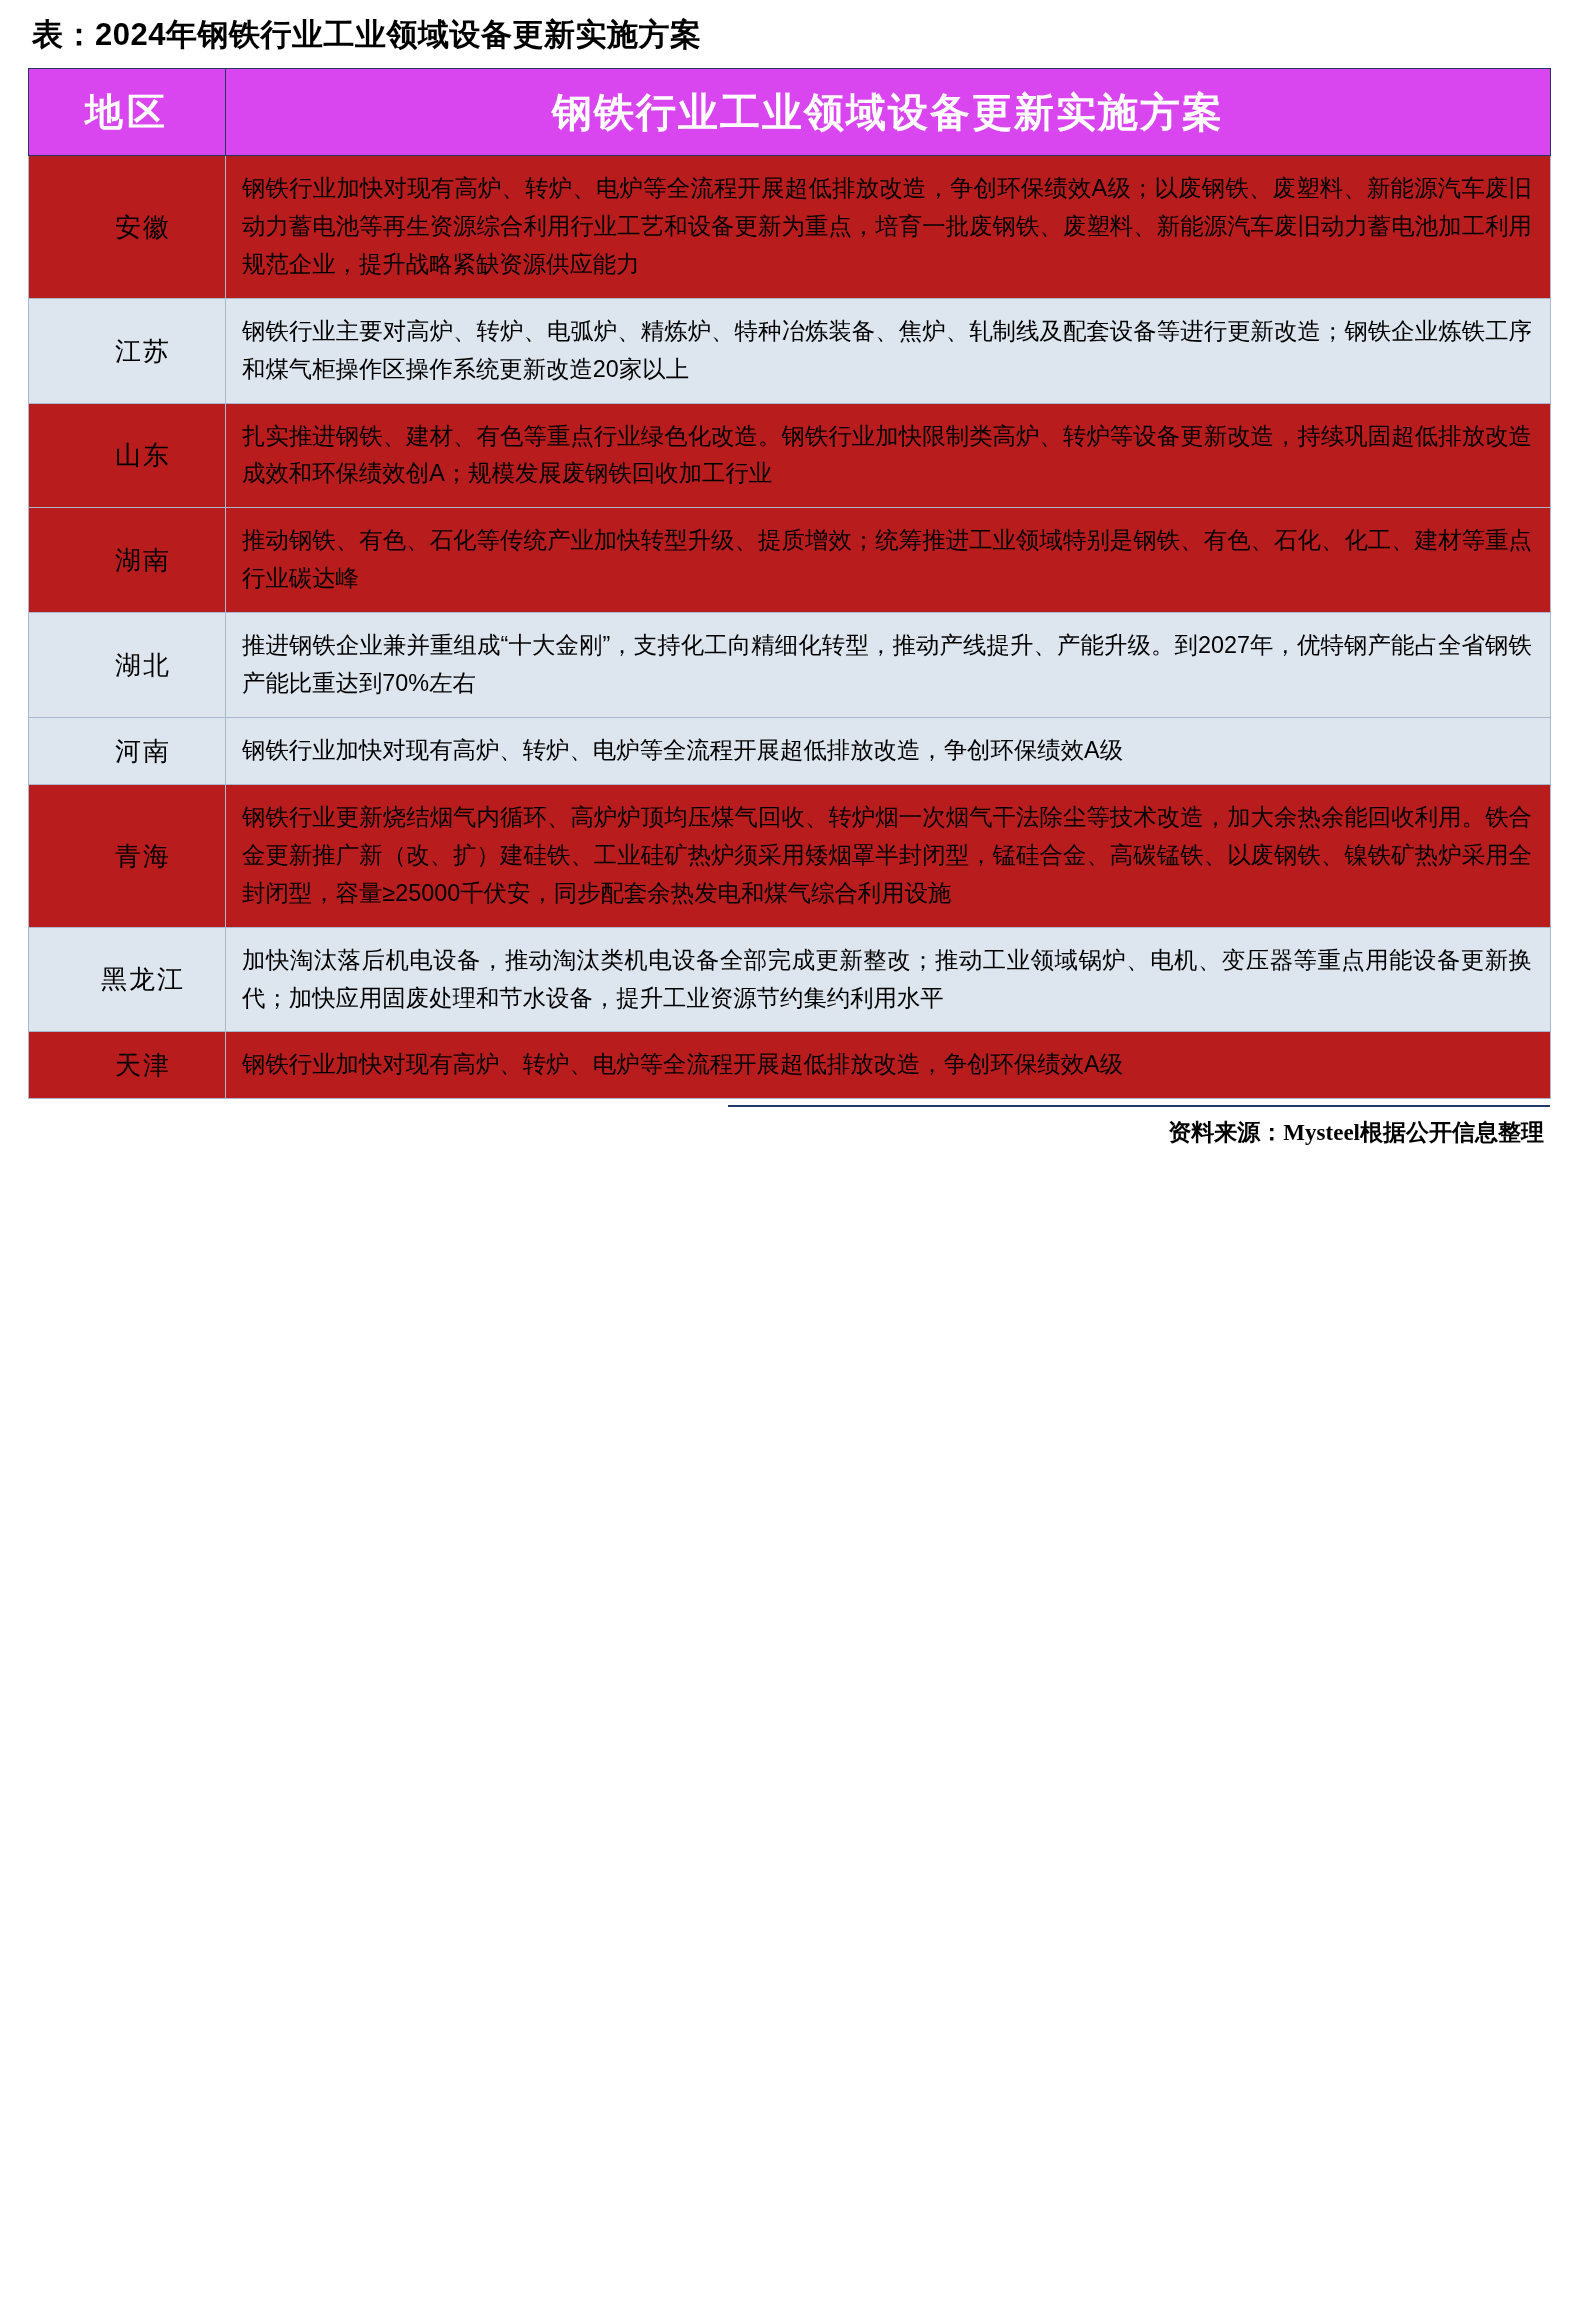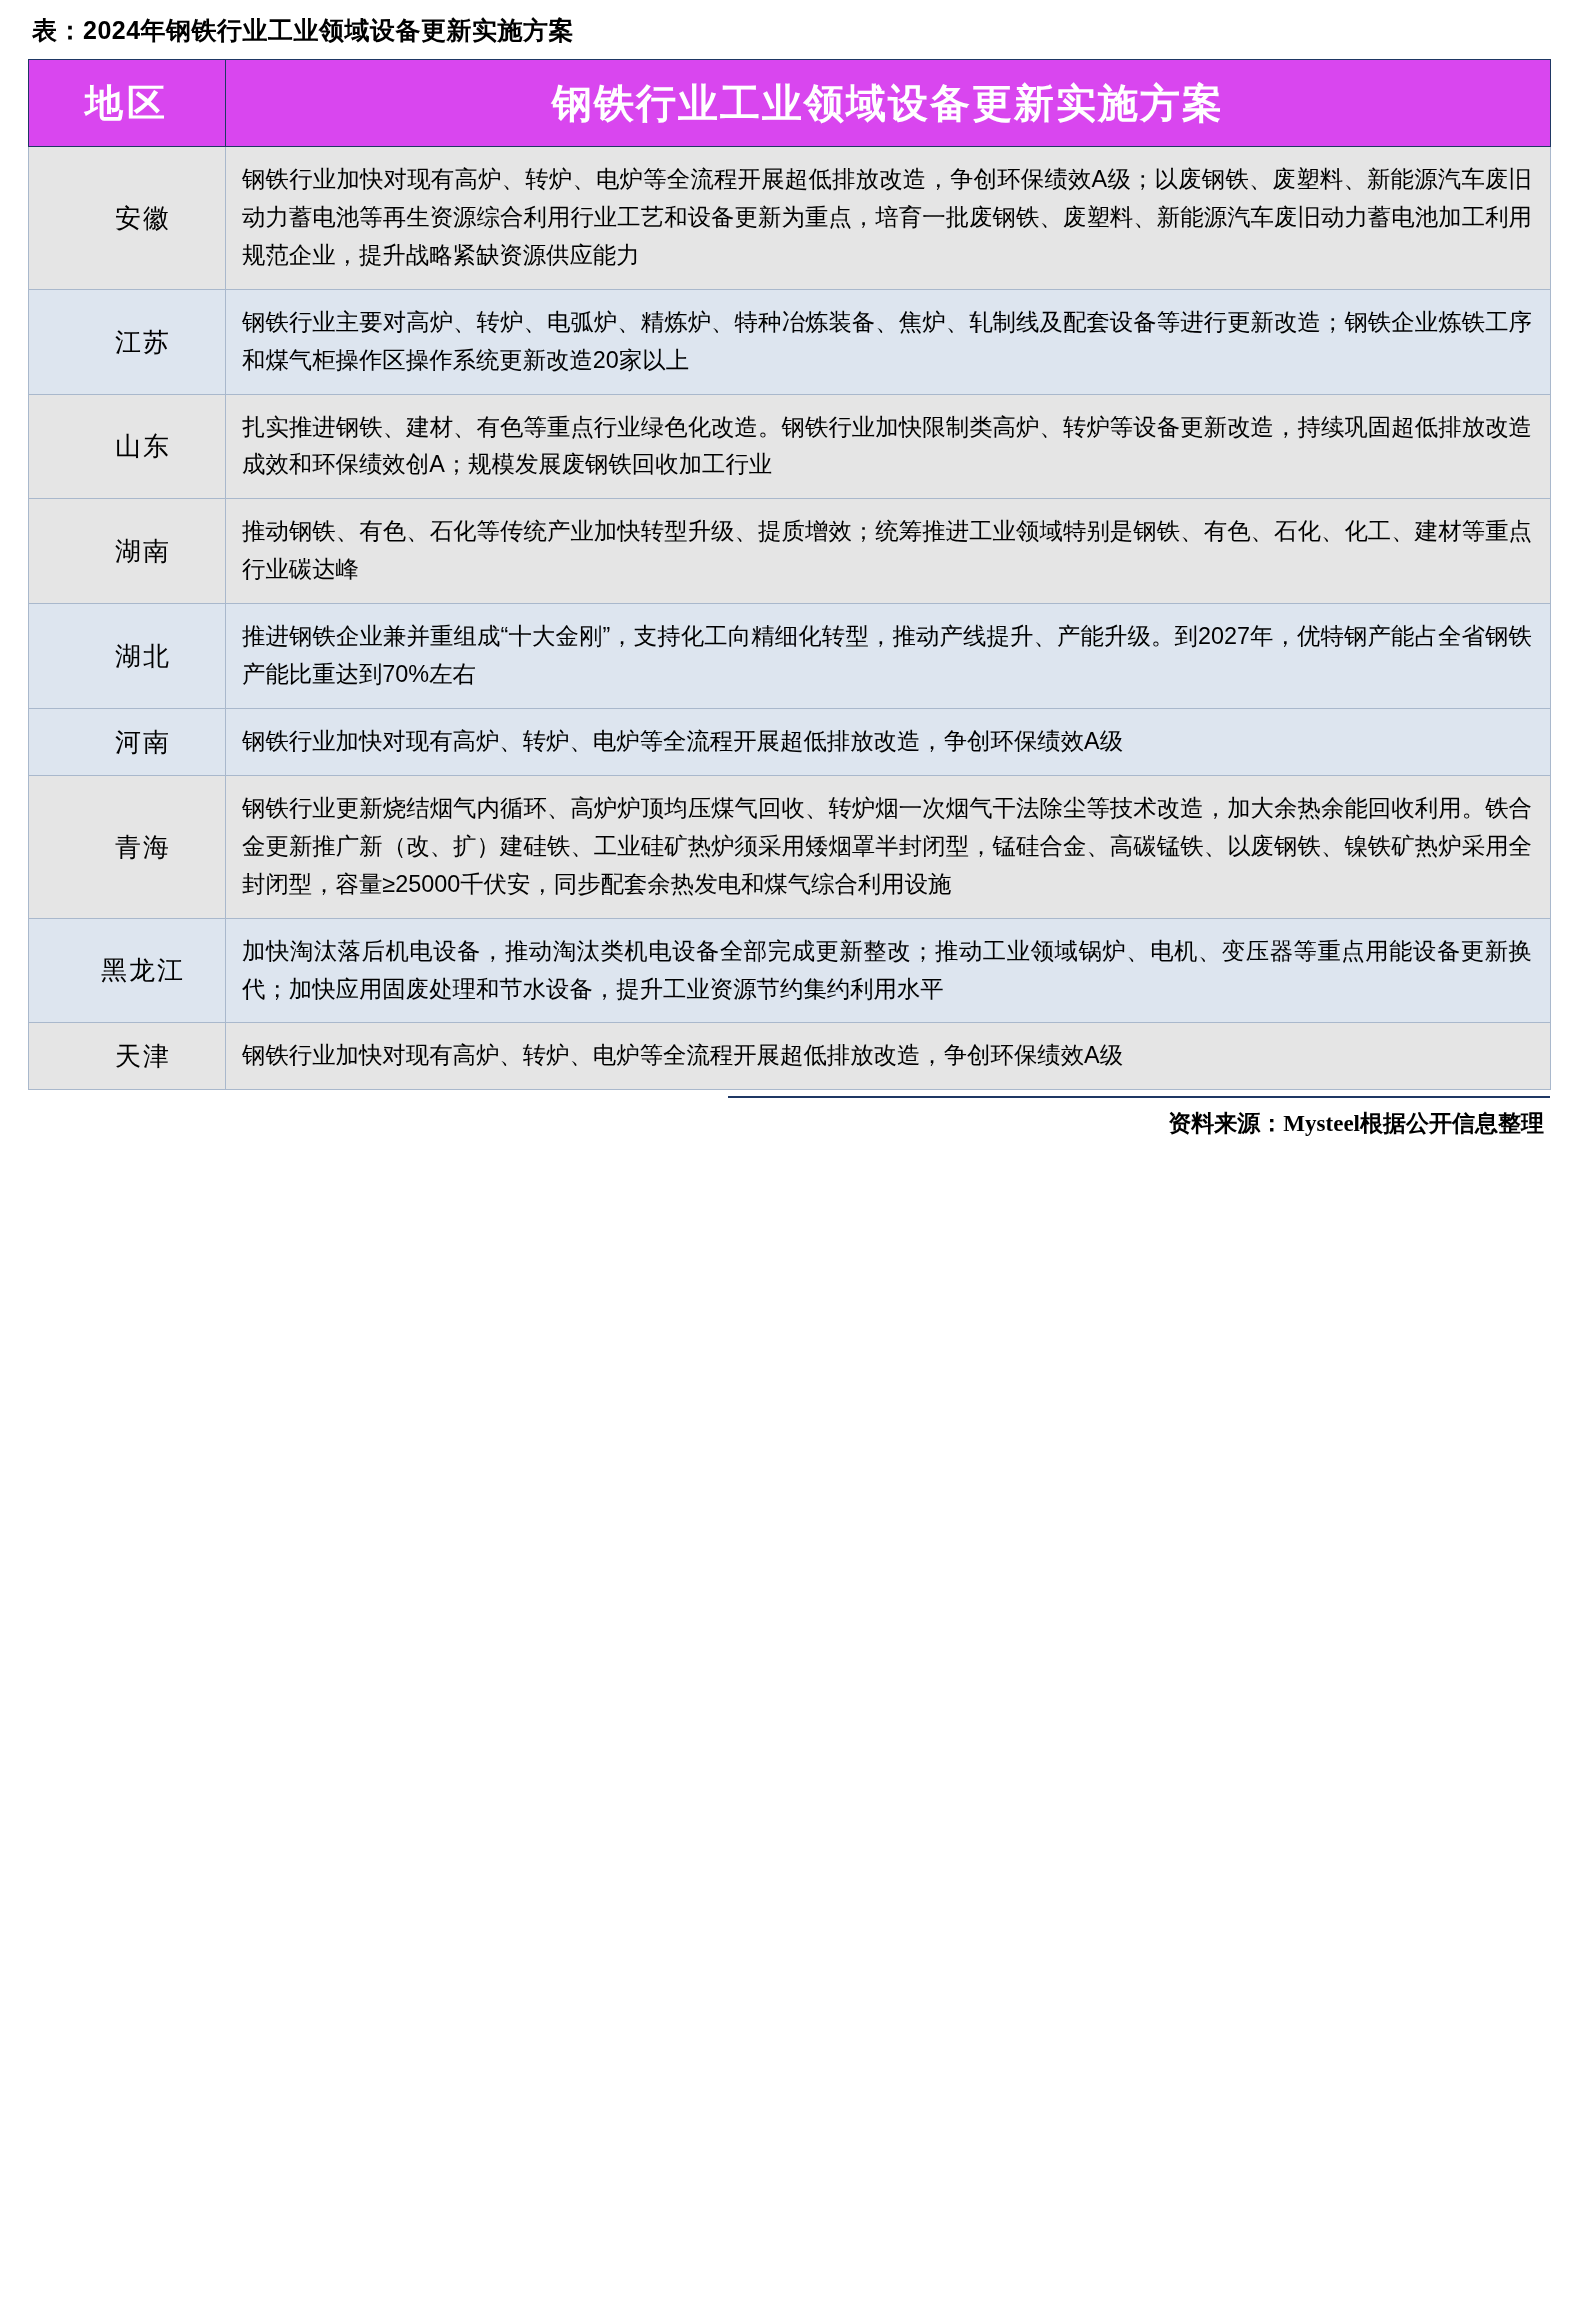--- a/index.html
+++ b/index.html
@@ -17,21 +17,21 @@
   }
   .page {
     width: 1578px;
     height: 2320px;
     box-sizing: border-box;
     padding: 0 28px;
     display: flex;
     flex-direction: column;
   }
   .caption {
-    font-size: 25px;
+    font-size: 31px;
     font-weight: bold;
     letter-spacing: 0.5px;
     padding: 14px 0 12px 4px;
     color: #000000;
     white-space: nowrap;
   }
   table.main-table {
     width: 1522px;
     border-collapse: collapse;
     table-layout: fixed;
@@ -74,21 +74,21 @@
     text-align: left;
     padding: 14px 18px 14px 16px;
     color: #000000;
     text-align: justify;
     text-justify: inter-ideograph;
   }
   tbody tr.alt td {
     background: #dde5ef;
   }
   tbody tr:not(.alt) td {
-    background: #e5e5e5;
+    background: #b91c1c;
   }
   .footer {
     width: 1522px;
     margin-top: 6px;
     display: flex;
     justify-content: flex-end;
   }
   .source {
     font-size: 23px;
     font-weight: bold;

